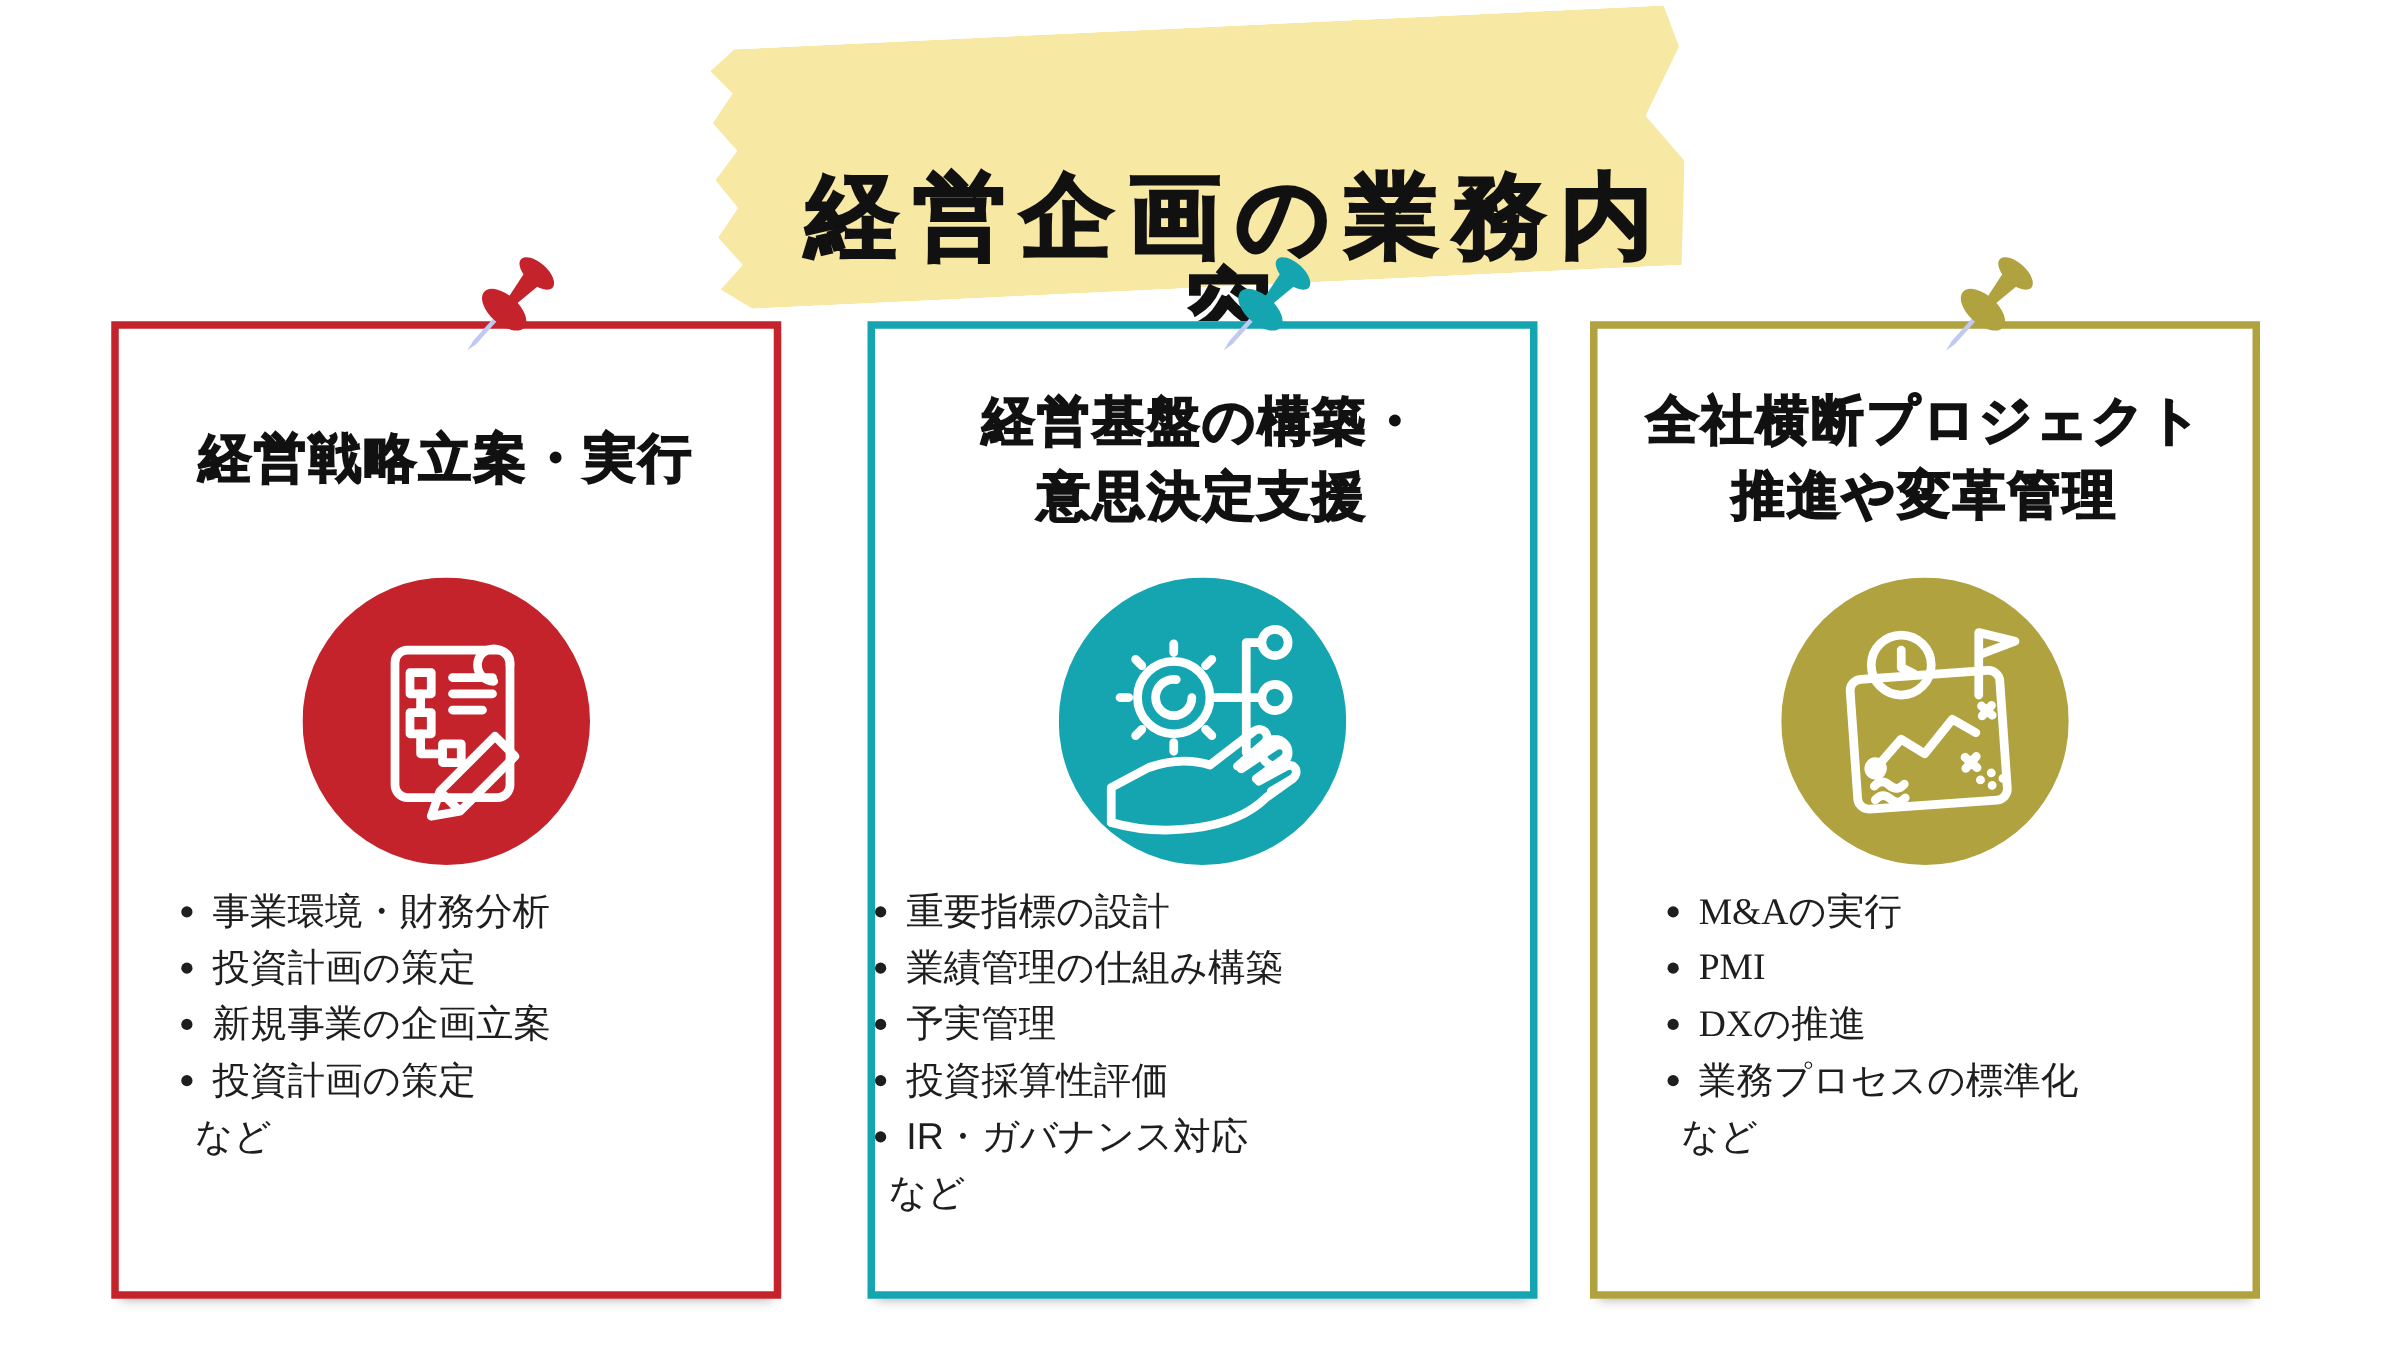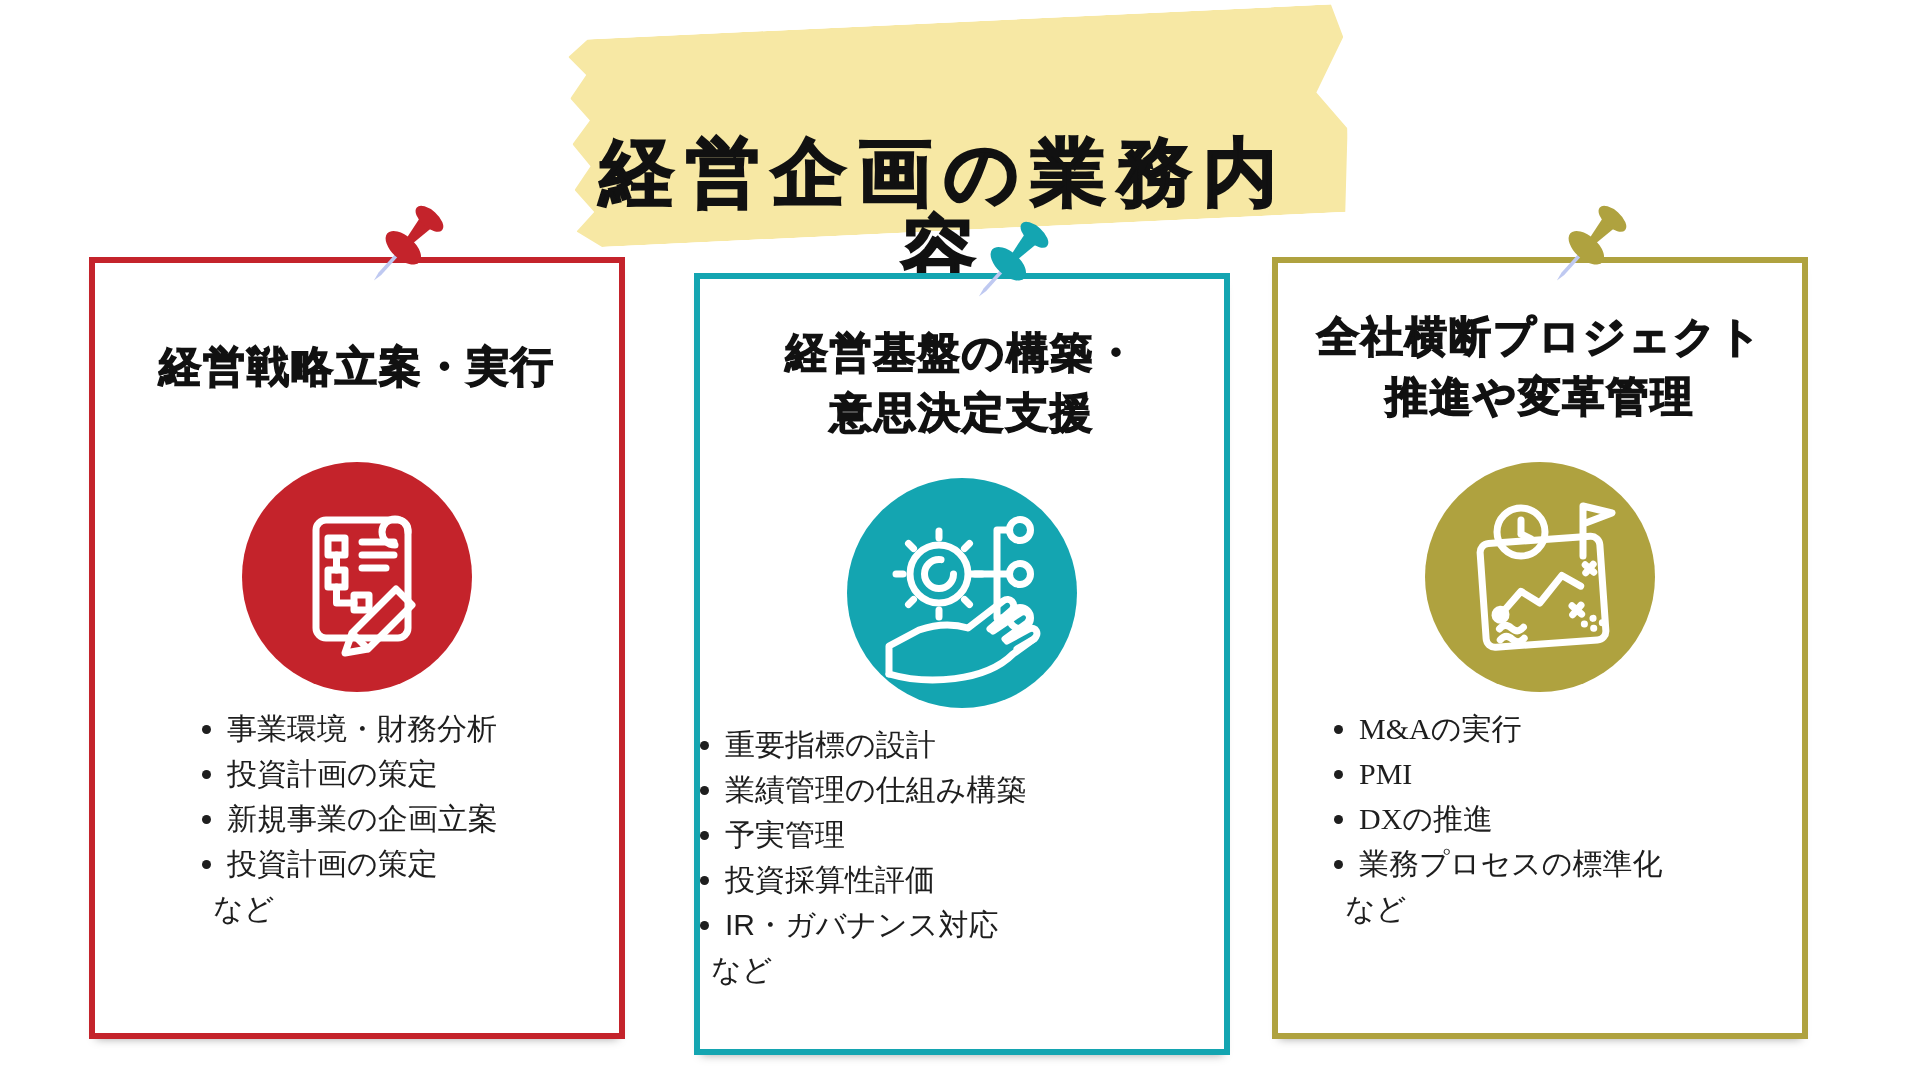--- a/index.html
+++ b/index.html
@@ -15,54 +15,54 @@
     position:absolute;left:572px;top:22px;width:775px;height:208px;
     background:var(--banner,#F7E8A4);
     transform:rotate(-2.7deg);
     clip-path:polygon(
       2.6% 0%, 98.6% 0%, 100% 16%, 96.2% 42%, 100% 60%, 99.2% 100%,
       3.2% 100%, 0% 92%, 2.4% 83%, 0% 72%, 2.2% 61%, 0% 50%,
       2.4% 39%, 0% 28%, 2.2% 17%, 0% 8%
     );
   }
   .main-title{
-    position:absolute;left:551px;top:84px;width:775px;
+    position:absolute;left:596px;top:84px;width:775px;
     text-align:center;
     font-size:74px;line-height:78px;font-weight:900;
     letter-spacing:12px;padding-left:12px;box-sizing:border-box;
     color:#111111;
     -webkit-text-stroke:2.2px #111111;
   }
 
   
   .card{
     position:absolute;top:257px;width:536px;height:782px;
     background:#ffffff;border:6px solid var(--accent);
     box-sizing:border-box;
     box-shadow:0 7px 9px -7px rgba(0,0,0,.35);
   }
   .card-1{left:89px;}
-  .card-2{left:694px;margin-top:16px;}
+  .card-2{left:694px;}
   .card-3{left:1272px;font-family:Liberation Serif, serif;}
 
   .pin{position:absolute;left:249px;top:-76px;width:120px;height:120px;color:var(--accent);}
 
   .card-title{
     margin-top:44px;height:120px;
     display:flex;flex-direction:column;justify-content:center;
     text-align:center;
     font-size:42px;line-height:60px;font-weight:900;
     letter-spacing:2px;color:#111111;
     -webkit-text-stroke:1.5px #111111;
   }
 
   .icon-wrap{width:230px;height:230px;margin:14px auto 0;color:var(--accent);}
 
   .list{margin-top:15px;font-size:30px;color:#1e1e1e;}
-  .card-1 .list{padding-left:107px;}
+  .card-1 .list{padding-left:50px;}
   .card-2 .list{}
   .card-3 .list{padding-left:56px;}
   .row{display:flex;align-items:center;height:45px;}
   .dot{
     width:9px;height:9px;border-radius:50%;background:#1e1e1e;
     margin-right:16px;flex:0 0 9px;
   }
   .etc{height:45px;display:flex;align-items:center;margin-left:11px;}
 
   .icon-wrap svg .st{

